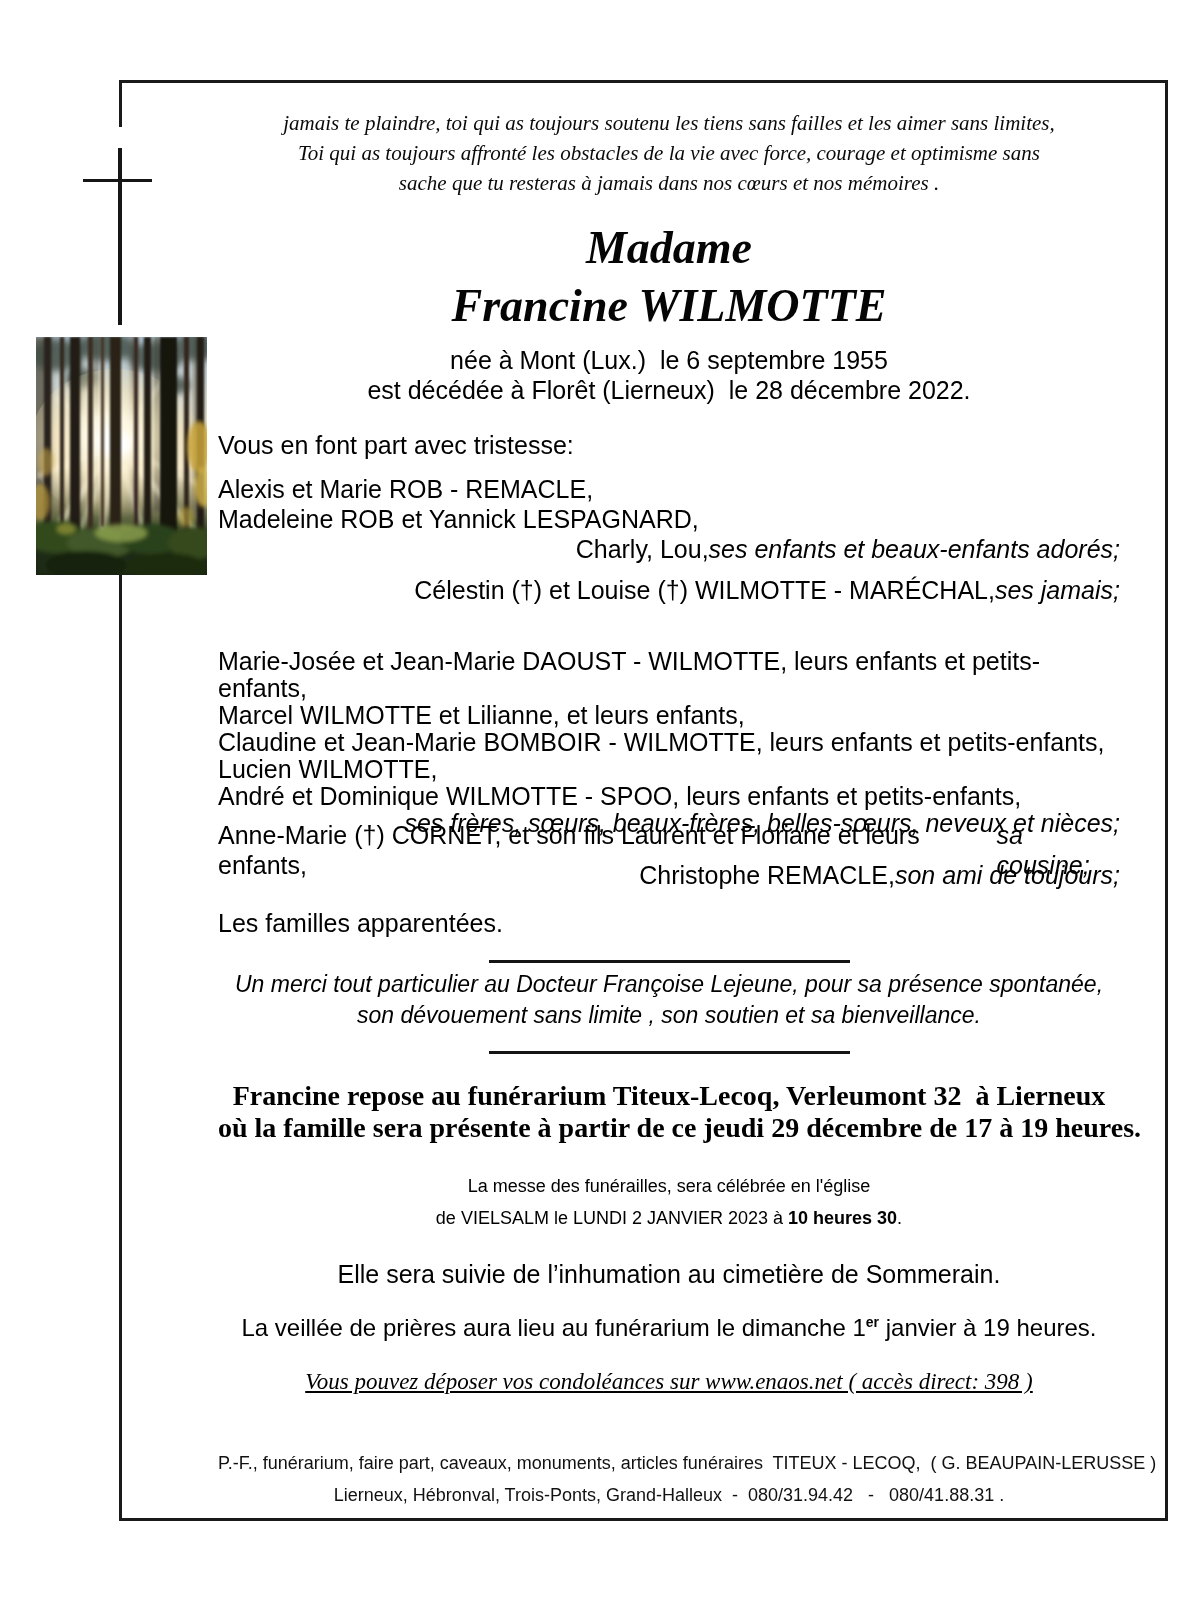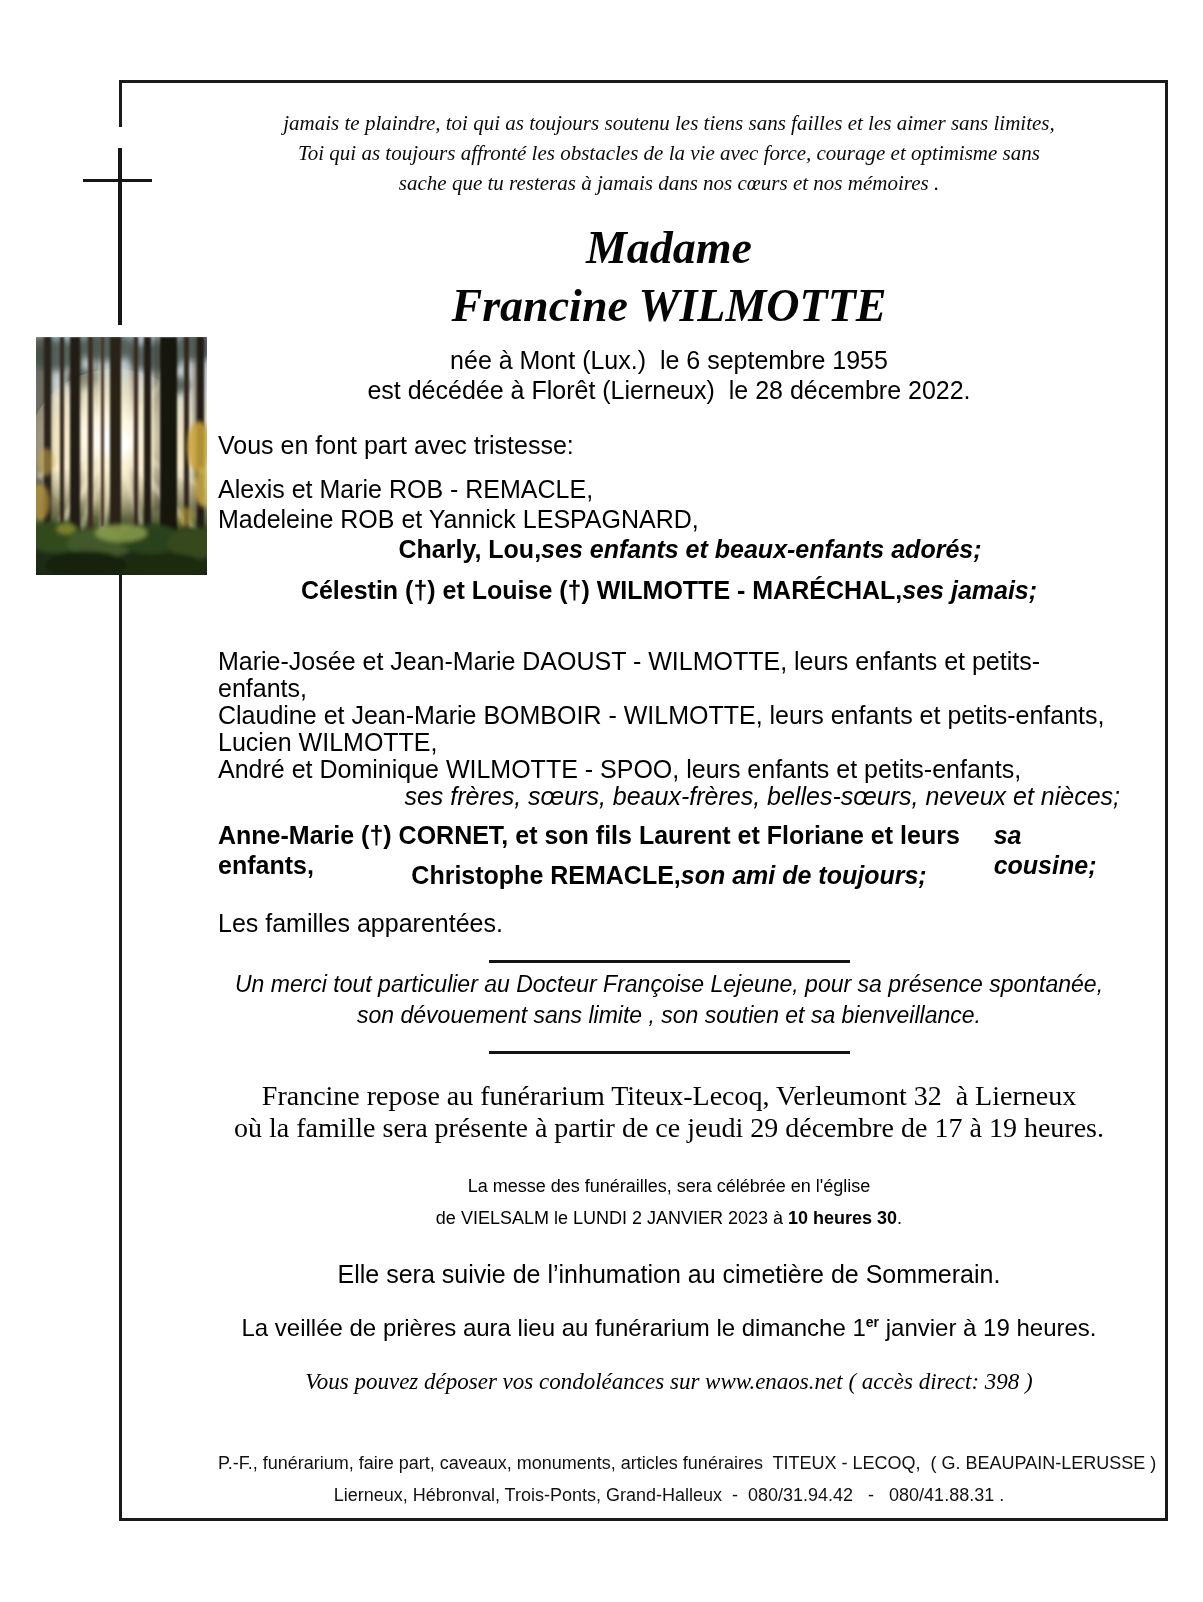--- a/index.html
+++ b/index.html
@@ -21,29 +21,29 @@
   .pre{white-space:pre;}
   .quote{
     font-family:"Liberation Serif",serif;font-style:italic;font-size:21px;
     line-height:30px;color:#0a0a0a;
   }
   .title{
     font-family:"Liberation Serif",serif;font-style:italic;font-weight:bold;
     font-size:46px;line-height:58px;color:#050505;
   }
   .body-txt{font-size:25px;line-height:30px;}
-  .row{display:flex;justify-content:center;align-items:baseline;font-weight:bold;}
+  .row{display:flex;justify-content:flex-end;align-items:baseline;}
   .rel{font-style:italic;}
   .indent{padding-left:42px;}
   .sib{line-height:27px;}
   .sib-rel{text-align:right;font-style:italic;}
   .rule{height:3px;background:#141414;width:361px;margin:0 auto;}
   .thanks{font-style:italic;font-size:23px;line-height:31px;}
   .repose{
-    font-family:"Liberation Serif",serif;font-weight:normal;font-size:28px;line-height:32px;
+    font-family:"Liberation Serif",serif;font-weight:bold;font-size:28px;line-height:32px;
   }
   .mass{font-size:18px;line-height:32px;}
   .vigil{font-size:24px;}
   .vigil sup{font-size:14px;font-weight:bold;}
   .serif-it{font-family:"Liberation Serif",serif;font-style:italic;font-size:23px;}
   .footer{font-size:18px;line-height:32px;color:#111;}
   b{font-weight:bold;}
 </style>
 </head>
 <body>
@@ -174,20 +174,21 @@
     </div>
   </div>
 
   <div class="blk body-txt row" style="top:495px;">
     <span>Célestin (†) et Louise (†) WILMOTTE - MARÉCHAL,</span>
     <span class="rel">ses jamais;</span>
   </div>
 
   <div class="blk body-txt sib" style="top:556px;margin-top:12px;">
     <div>Marie-Josée et Jean-Marie DAOUST - WILMOTTE, leurs enfants et petits-enfants,</div>
+    <div>Marcel WILMOTTE et Lilianne, et leurs enfants,</div>
     <div>Claudine et Jean-Marie BOMBOIR - WILMOTTE, leurs enfants et petits-enfants,</div>
     <div>Lucien WILMOTTE,</div>
     <div>André et Dominique WILMOTTE - SPOO, leurs enfants et petits-enfants,</div>
     <div class="sib-rel">ses frères, sœurs, beaux-frères, belles-sœurs, neveux et nièces;</div>
   </div>
 
   <div class="blk body-txt row" style="top:740px;">
     <span>Anne-Marie (†) CORNET, et son fils Laurent et Floriane et leurs enfants,</span>
     <span class="rel">sa cousine;</span>
   </div>
@@ -219,20 +220,20 @@
 
   <div class="blk mass c" style="top:1090px;">
     <div class="pre">La messe des funérailles, sera célébrée en l'église</div>
     <div class="pre"><span>de VIELSALM le LUNDI 2 JANVIER 2023 à </span><b>10 heures 30</b><span>.</span></div>
   </div>
 
   <div class="blk body-txt c" style="top:1179px;">Elle sera suivie de l’inhumation au cimetière de Sommerain.</div>
 
   <div class="blk vigil c pre" style="top:1234px;"><span>La veillée de prières aura lieu au funérarium le dimanche 1</span><sup>er</sup><span> janvier à 19 heures.</span></div>
 
-  <div class="blk serif-it c pre" style="top:1289px;">Vous pouvez déposer vos condoléances sur www.enaos.net ( accès direct: 398 )</div>
+  <div class="blk serif-it c pre" style="top:1289px;text-decoration:underline;">Vous pouvez déposer vos condoléances sur www.enaos.net ( accès direct: 398 )</div>
 
   <div class="blk footer c" style="top:1367px;">
     <div class="pre">P.-F., funérarium, faire part, caveaux, monuments, articles funéraires  TITEUX - LECOQ,  ( G. BEAUPAIN-LERUSSE )</div>
     <div class="pre">Lierneux, Hébronval, Trois-Ponts, Grand-Halleux  -  080/31.94.42   -   080/41.88.31 .</div>
   </div>
 
 </div>
 
 </body></html>

